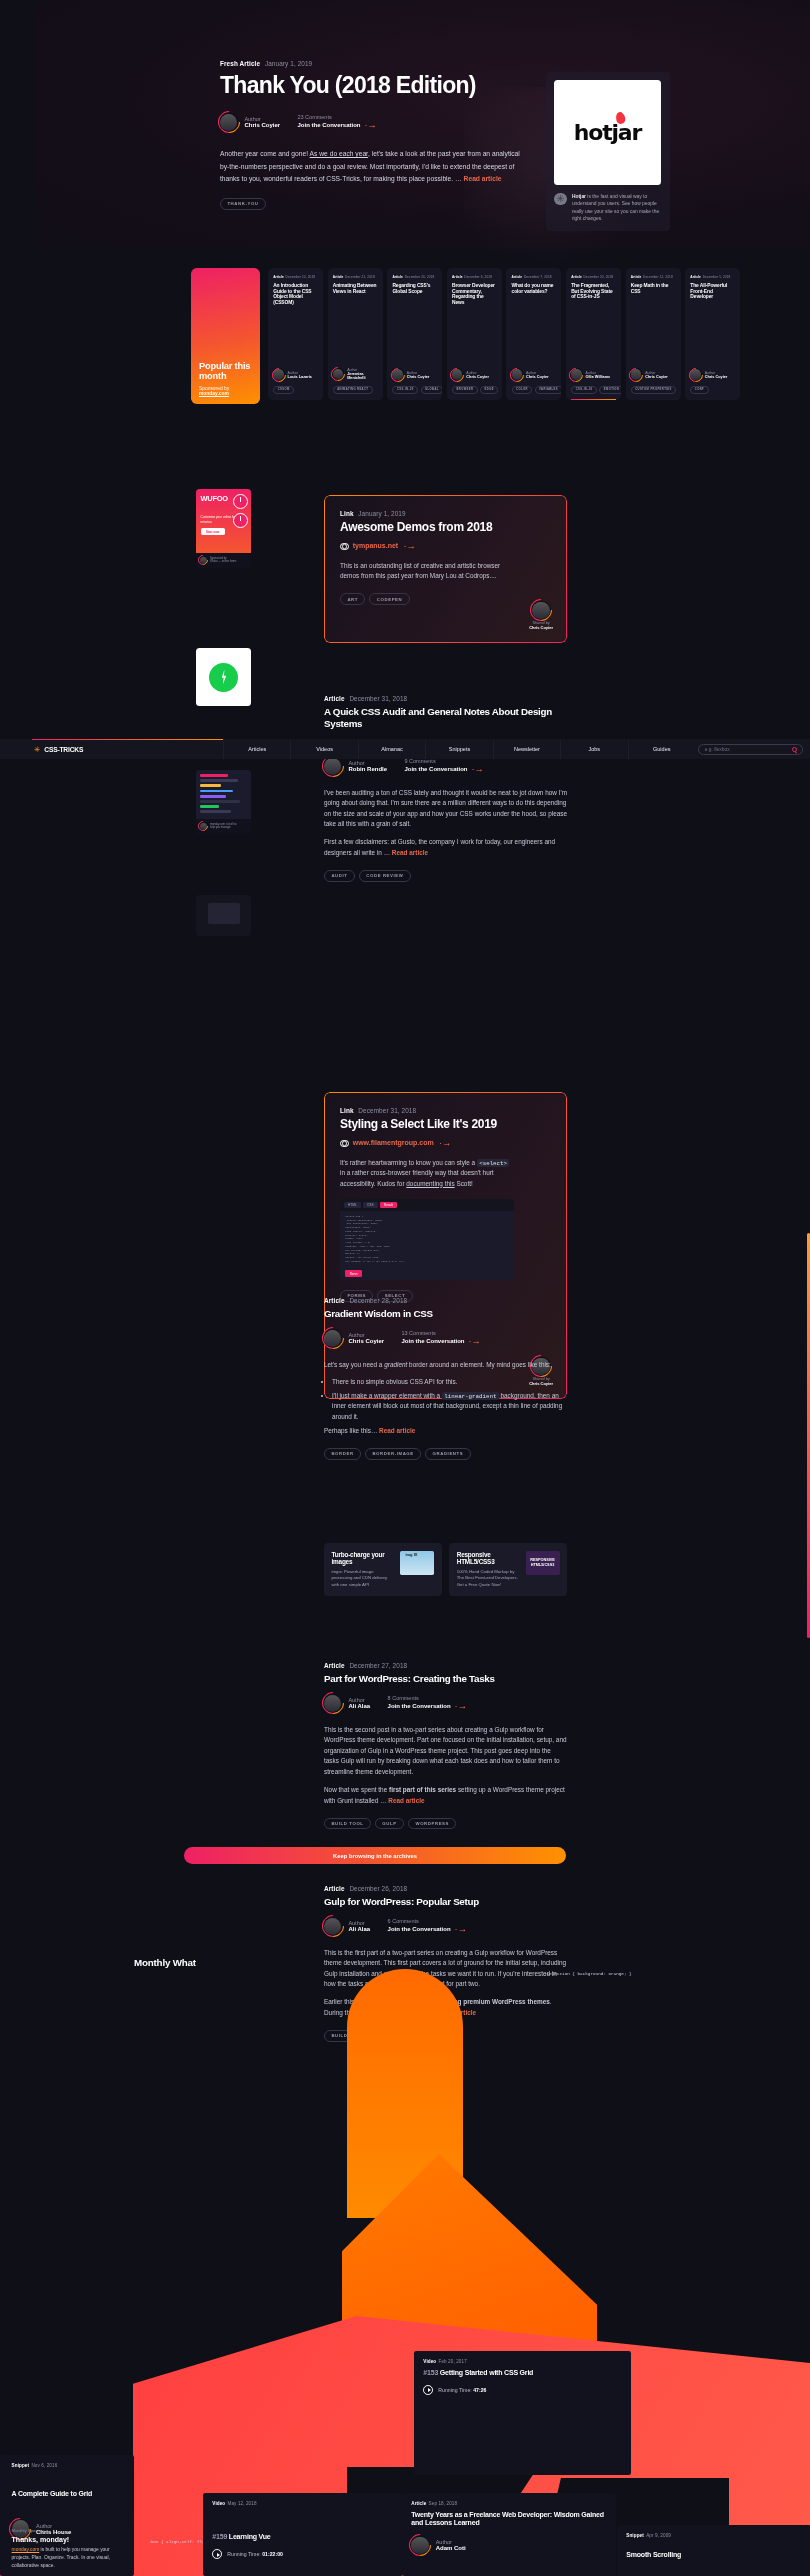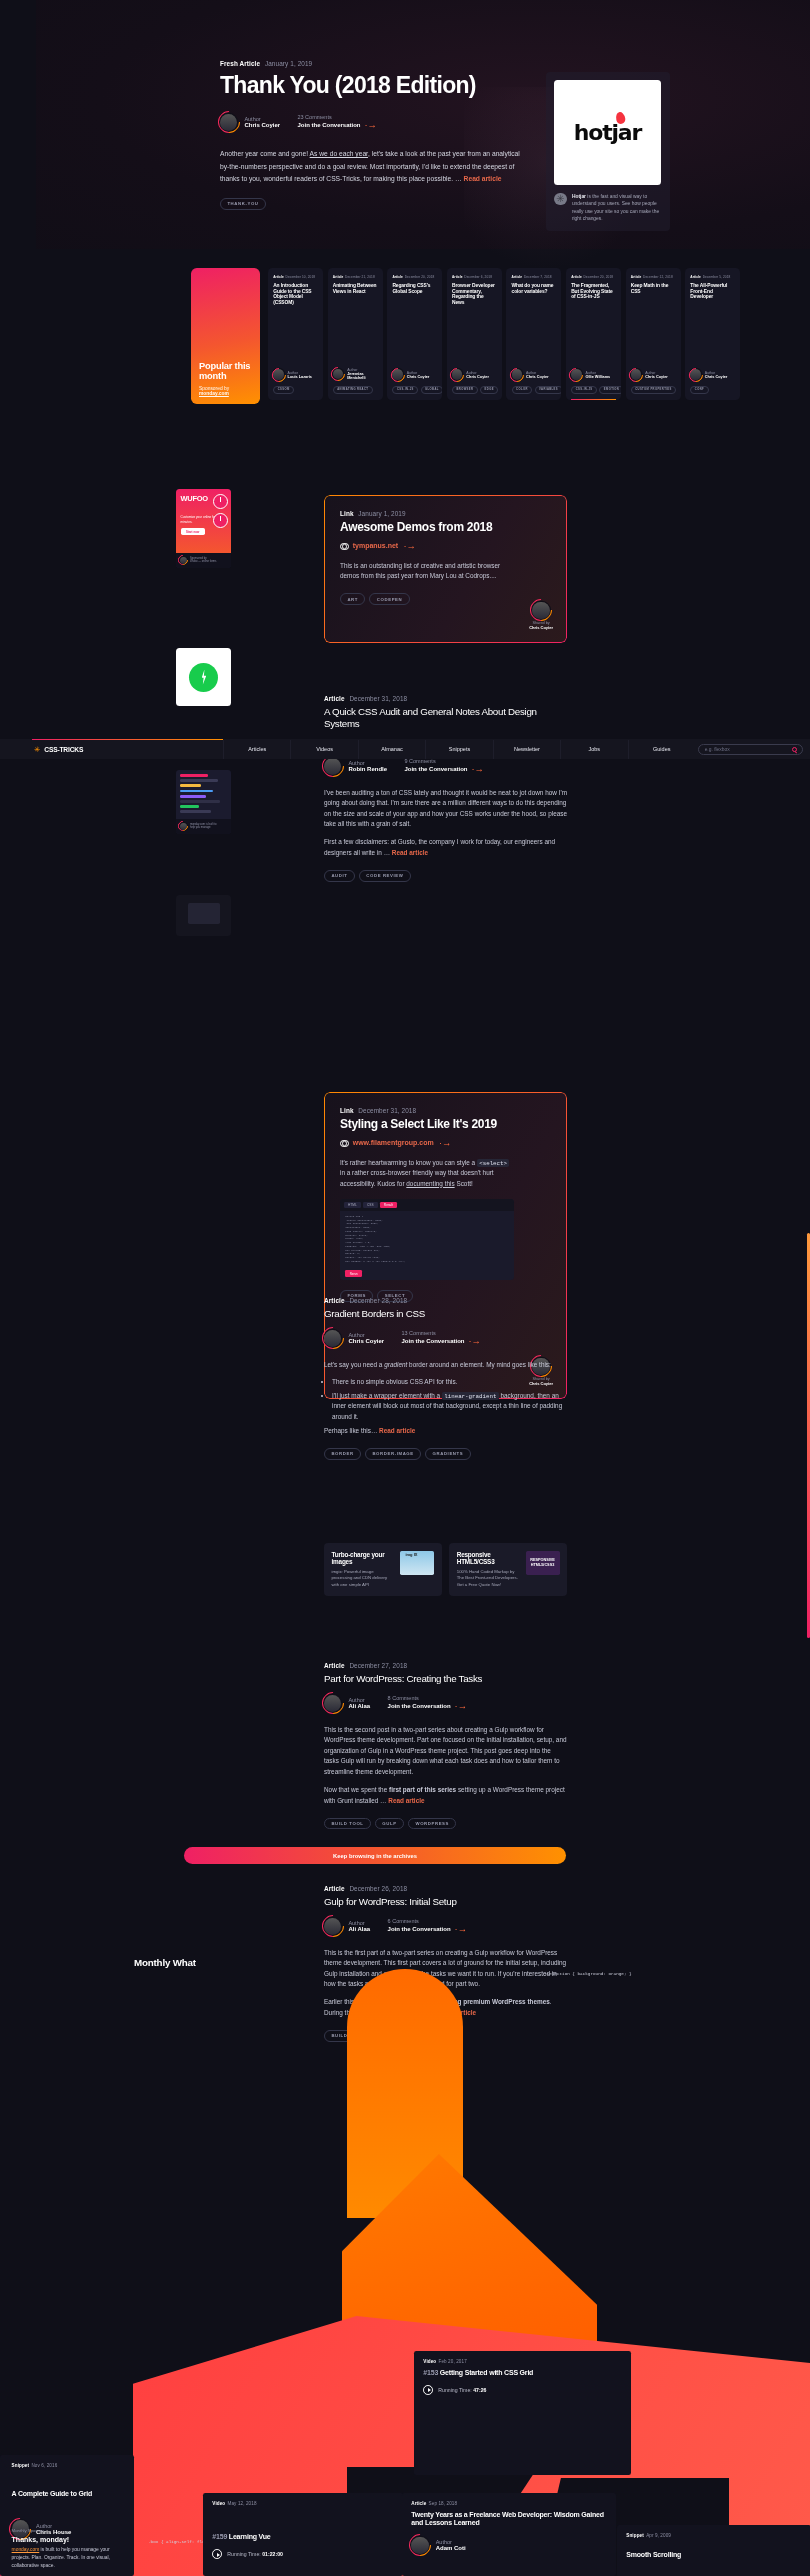--- a/index.html
+++ b/index.html
@@ -83,21 +83,21 @@
   .mini h4{font-size:4.9px;font-weight:800;line-height:1.2;margin-top:4px;letter-spacing:-0.1px;}
   .mini .m-auth{margin-top:auto;display:flex;align-items:center;gap:4px;}
   .mini .avatar{width:10.4px;height:10.4px;}
   .mini .avatar::after{inset:-1.7px;border-width:1.2px;}
   .mini .m-auth .lbl{font-size:3.5px;color:#8d8fa3;}
   .mini .m-auth .val{font-size:3.8px;font-weight:700;}
   .mini .tagrow{margin-top:5.8px;gap:2.3px;flex-wrap:nowrap;}
   .mini .tag{font-size:2.7px;padding:1.7px 3.5px;letter-spacing:0.4px;}
   .mini.hl::after{content:"";position:absolute;left:5.2px;right:5.2px;bottom:0;height:1.2px;
     background:linear-gradient(90deg,#ef2064,#ff9100);}
-  .thumb-col{position:absolute;left:176px;width:70px;}
+  .thumb-col{position:absolute;left:196px;width:70px;}
   .entry{position:absolute;left:324px;width:243px;}
 
   .thumb{width:55px;border-radius:3.5px;overflow:hidden;background:#17172a;position:relative;}
 
   
   .t-wufoo{height:64px;background:linear-gradient(#ef2064,#f4562f);padding:4.6px;}
   .t-wufoo .w-logo{font-size:7.5px;font-weight:800;color:#fff;letter-spacing:-0.3px;}
   .t-wufoo p{font-size:3.1px;color:#fff;line-height:1.4;margin-top:12.7px;}
   .t-wufoo .btn{margin-top:4px;background:#fff;color:#ef2064;font-size:2.9px;font-weight:800;
     border-radius:1.7px;padding:1.7px 0;text-align:center;width:24px;}
@@ -138,21 +138,21 @@
     border:0.9px solid #fff;border-radius:50%;}
   .chain::after{left:2.3px;}
   .urlrow a{color:#e8684a;font-size:7px;font-weight:700;}
   .linkcard .body-txt{margin-top:9.8px;width:174px;}
   .linkcard .tagrow{margin-top:11.6px;}
   .share{position:absolute;right:14px;bottom:12.7px;text-align:center;}
   .share .lbl{font-size:3.8px;color:#8d8fa3;margin-top:2.3px;}
   .share .val{font-size:4px;font-weight:700;}
 
   
-  .art h2{font-size:9.8px;font-weight:400;line-height:1.2;margin-top:4px;letter-spacing:-0.3px;}
+  .art h2{font-size:9.8px;font-weight:700;line-height:1.2;margin-top:4px;letter-spacing:-0.3px;}
   .art .meta{margin-top:9.8px;}
   .art .body-txt{margin-top:12.7px;}
   .art .body-txt p+p{margin-top:7.5px;}
   .art ul{margin:6.4px 0 0 8px;}
   .art li{margin-bottom:3.5px;}
   .art .tagrow{margin-top:11.6px;}
   code.inl{background:#262636;border-radius:1.7px;padding:0.6px 2.3px;font-family:"Liberation Mono",monospace;font-size:5.8px;color:#dfe1ee;}
 
   
   .navbar{position:absolute;left:0;top:739px;width:811px;height:19.7px;
@@ -601,21 +601,21 @@
       <div class="lbl">Shared by</div>
       <div class="val">Chris Coyier</div>
     </div>
   </article>
 
   <article class="entry art" style="top:1297px;">
     <div class="kicker">
       <b>Article</b>
       <span>December 28, 2018</span>
     </div>
-    <h2>Gradient Borders in CSS</h2>
+    <h2>Gradient Wisdom in CSS</h2>
     <div class="meta">
       <div class="avatar"></div>
       <div class="meta-col">
         <div class="lbl">Author</div>
         <div class="val">Chris Coyier</div>
       </div>
       <div class="meta-col" style="margin-left:10.4px;">
         <div class="lbl">13 Comments</div>
         <div style="display:flex;align-items:center;gap:4px;">
           <span class="conv">Join the Conversation</span>
@@ -684,21 +684,21 @@
       <span class="tag">GULP</span>
       <span class="tag">WORDPRESS</span>
     </div>
   </article>
 
   <article class="entry art" style="top:1885px;">
     <div class="kicker">
       <b>Article</b>
       <span>December 26, 2018</span>
     </div>
-    <h2>Gulp for WordPress: Initial Setup</h2>
+    <h2>Gulp for WordPress: Popular Setup</h2>
     <div class="meta">
       <div class="avatar"></div>
       <div class="meta-col">
         <div class="lbl">Author</div>
         <div class="val">Ali Alaa</div>
       </div>
       <div class="meta-col" style="margin-left:10.4px;">
         <div class="lbl">6 Comments</div>
         <div style="display:flex;align-items:center;gap:4px;">
           <span class="conv">Join the Conversation</span>

